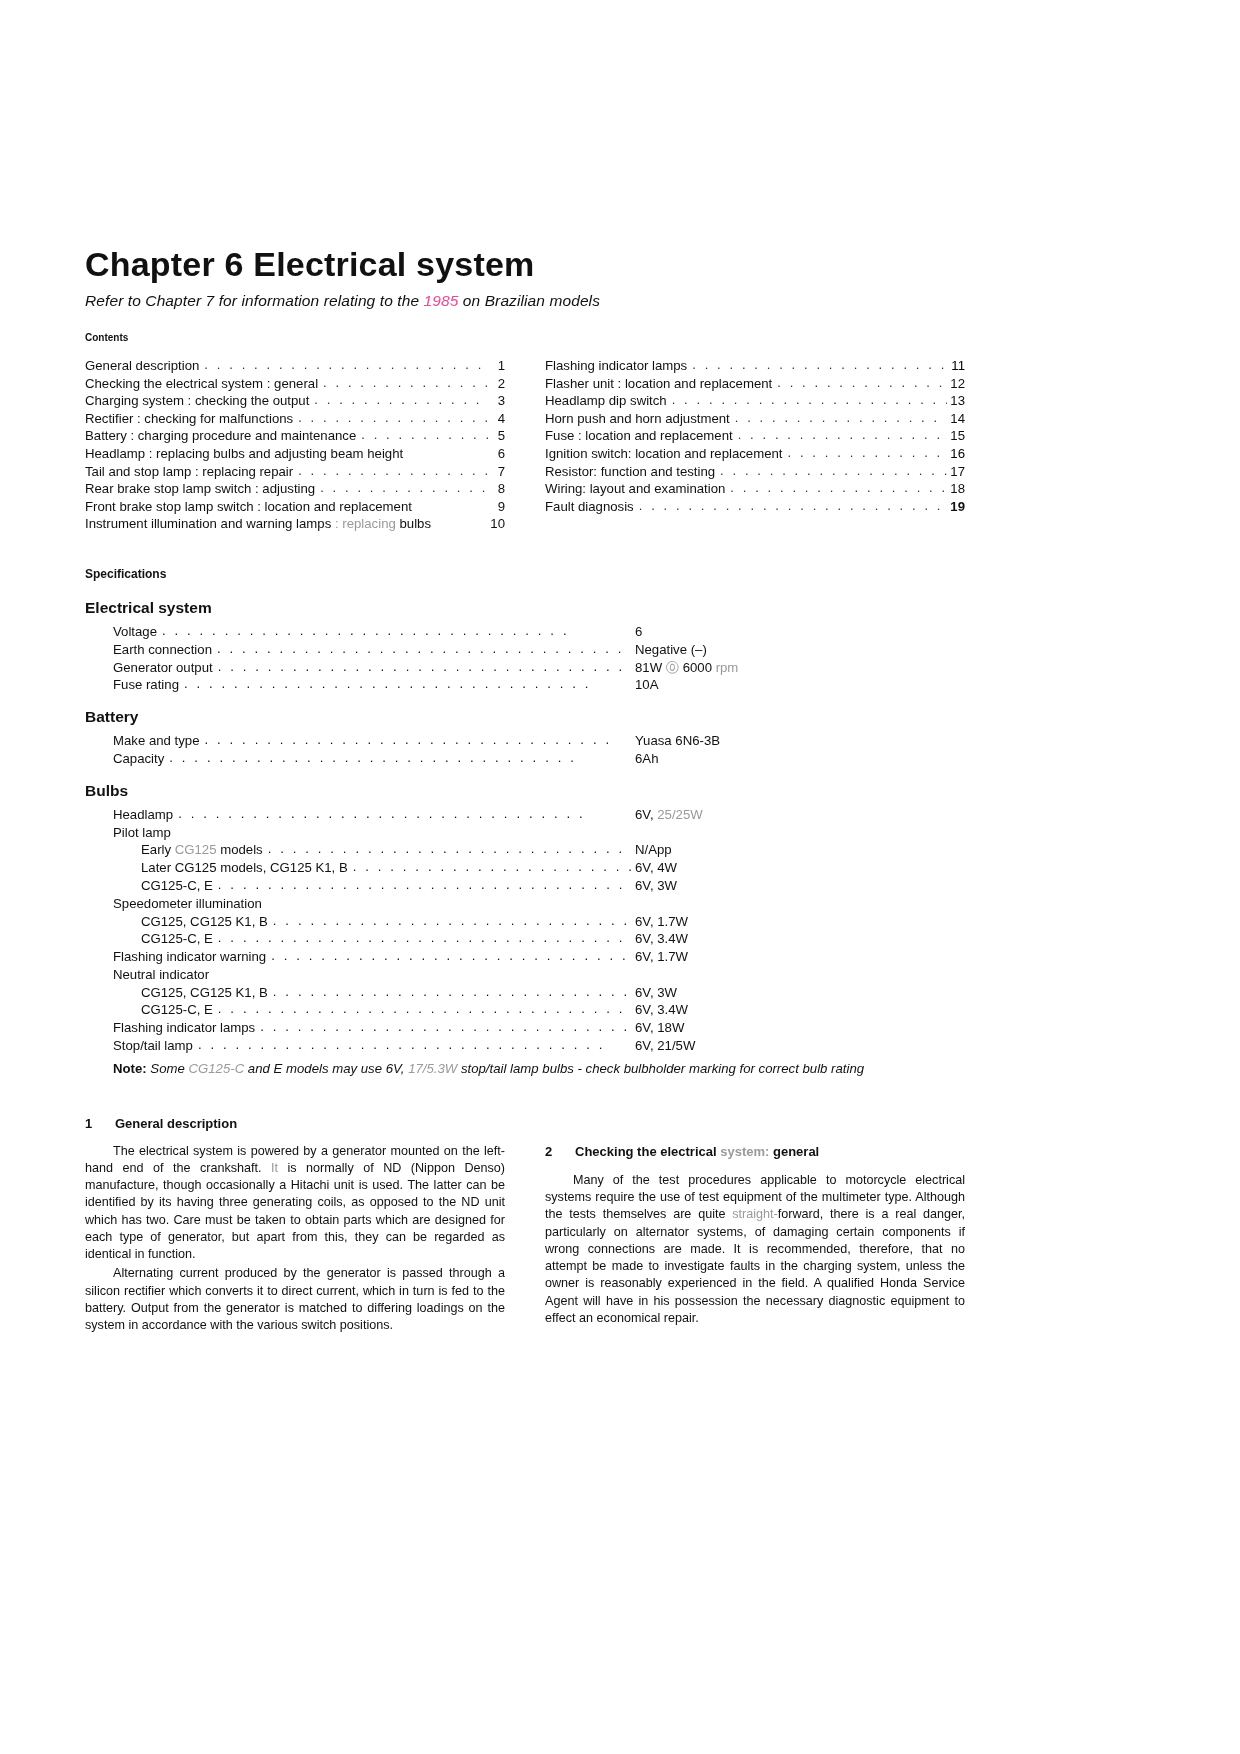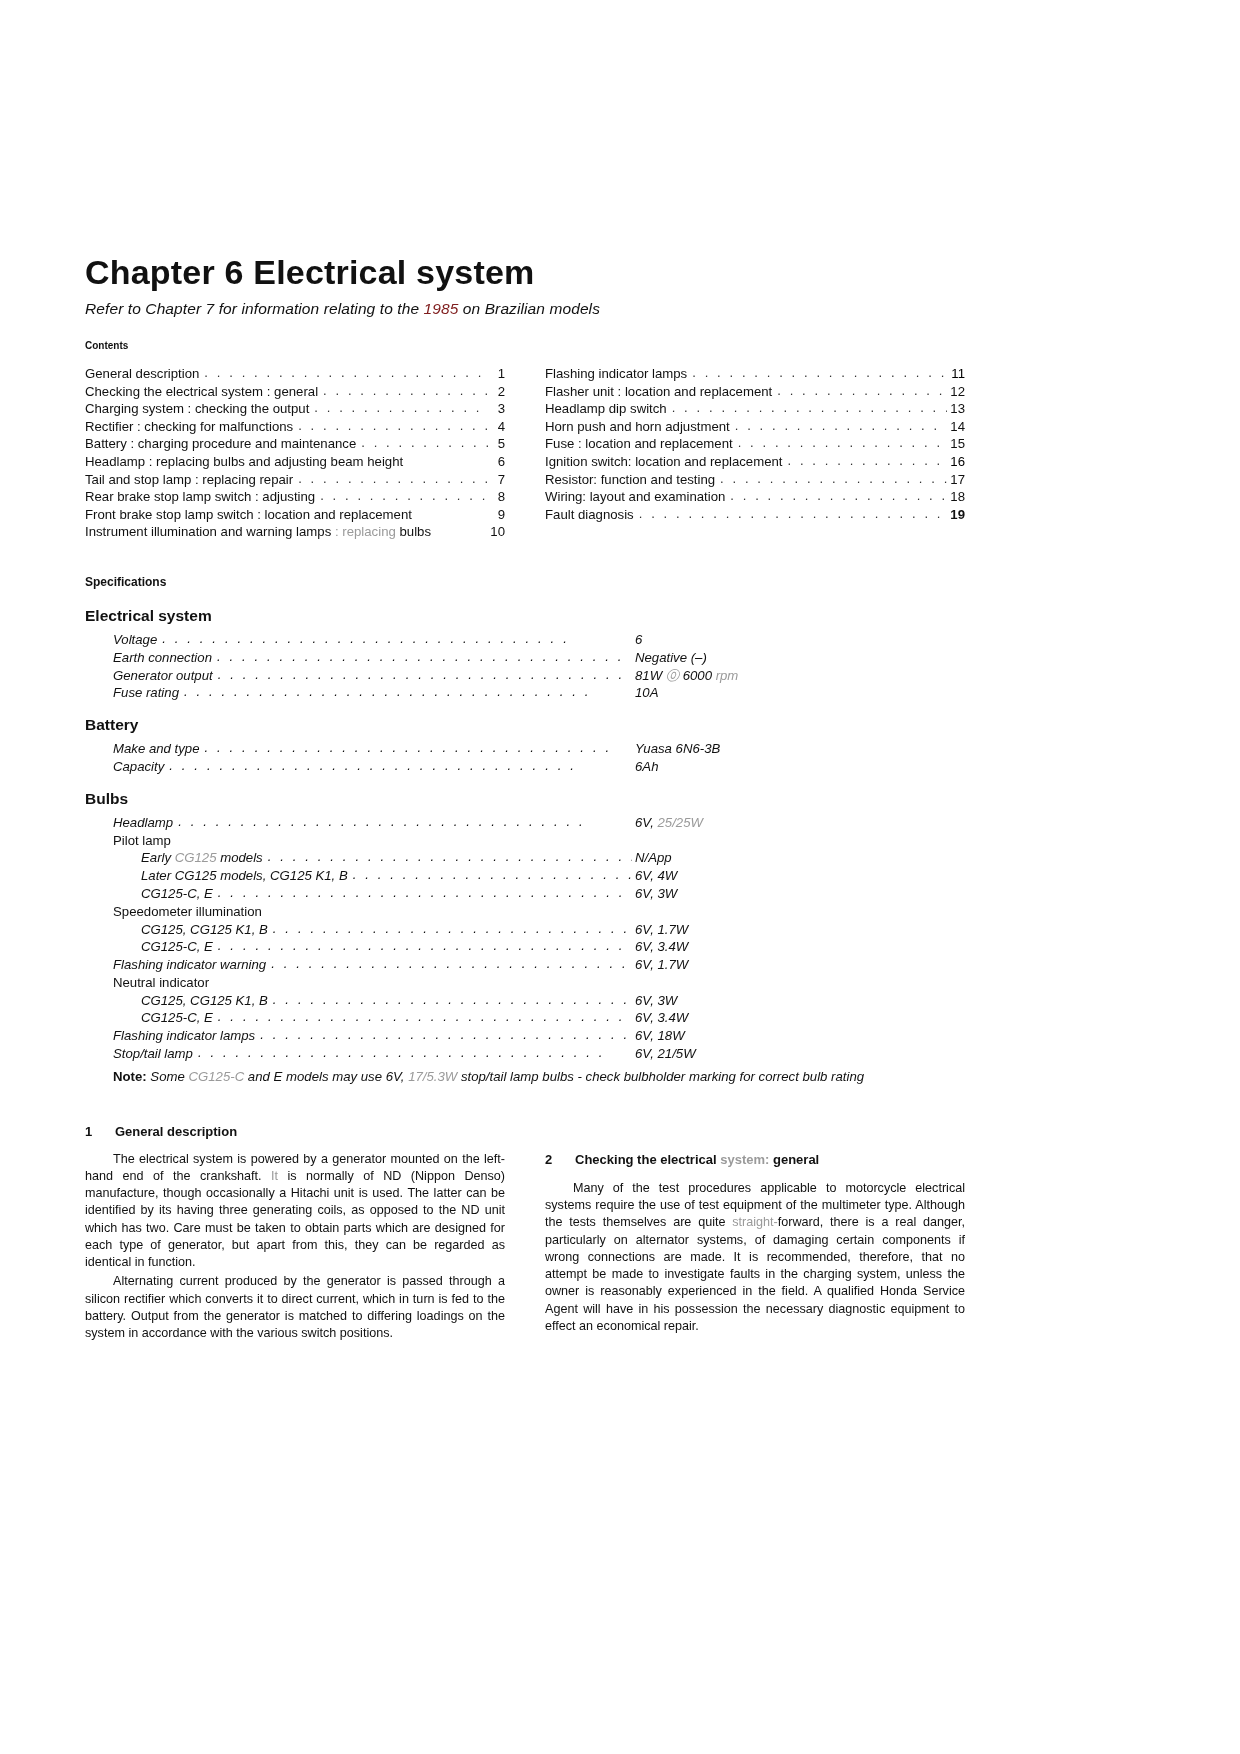--- a/index.html
+++ b/index.html
@@ -13,42 +13,41 @@
     font-family: "Liberation Sans", sans-serif;
     color: #111;
     position: relative;
   }
   .page {
     position: absolute;
     left: 0; top: 0;
     width: 1240px;
     height: 1400px;
     padding: 0;
-    margin-top: 8px;
   }
   .inner {
     position: absolute;
     left: 85px;
     top: 245px;
     width: 880px;
   }
   h1.chapter-title {
     font-size: 34px;
     font-weight: bold;
     margin: 0 0 8px 0;
     letter-spacing: 0.2px;
   }
   .refer-line {
     font-style: italic;
     font-size: 15.5px;
     margin: 0 0 22px 0;
     letter-spacing: 0.1px;
   }
   .refer-line .faded {
-    color: #7f1d1d;
+    color: #ec4899;
   }
   .section-label {
     font-weight: bold;
     font-size: 10px;
     margin: 0 0 14px 0;
   }
   
   .contents {
     display: flex;
     gap: 40px;
@@ -95,21 +94,20 @@
     font-weight: bold;
     font-size: 15.5px;
     margin: 0 0 6px 0;
   }
   .spec-group-title.tight { margin-top: 14px; }
   .spec-rows { font-size: 13.2px; line-height: 17.8px; }
   .spec-row {
     display: flex;
     align-items: flex-start;
     white-space: nowrap;
-    font-style: italic;
   }
   .spec-row .name { flex: 0 0 auto; }
   .spec-row .dots {
     flex: 1 1 auto;
     overflow: hidden;
     white-space: nowrap;
     letter-spacing: 2.6px;
     margin: 0 3px 0 5px;
     transform: translateY(-1px);
   }

